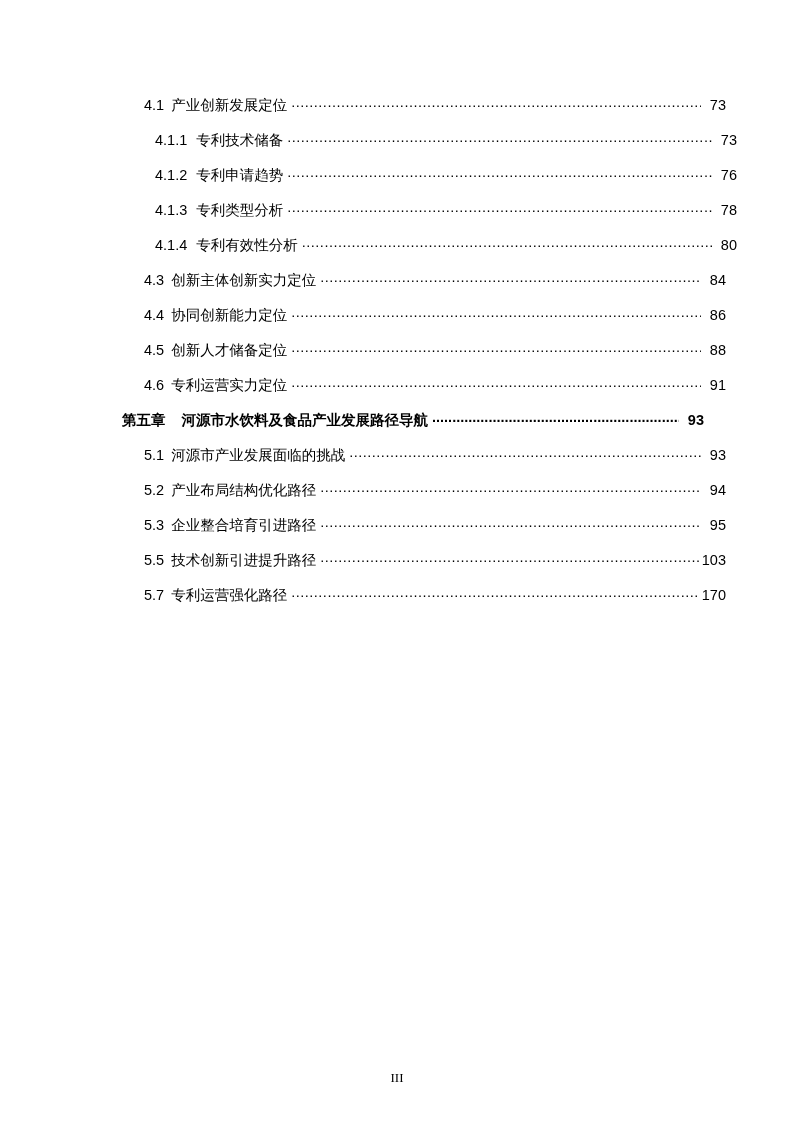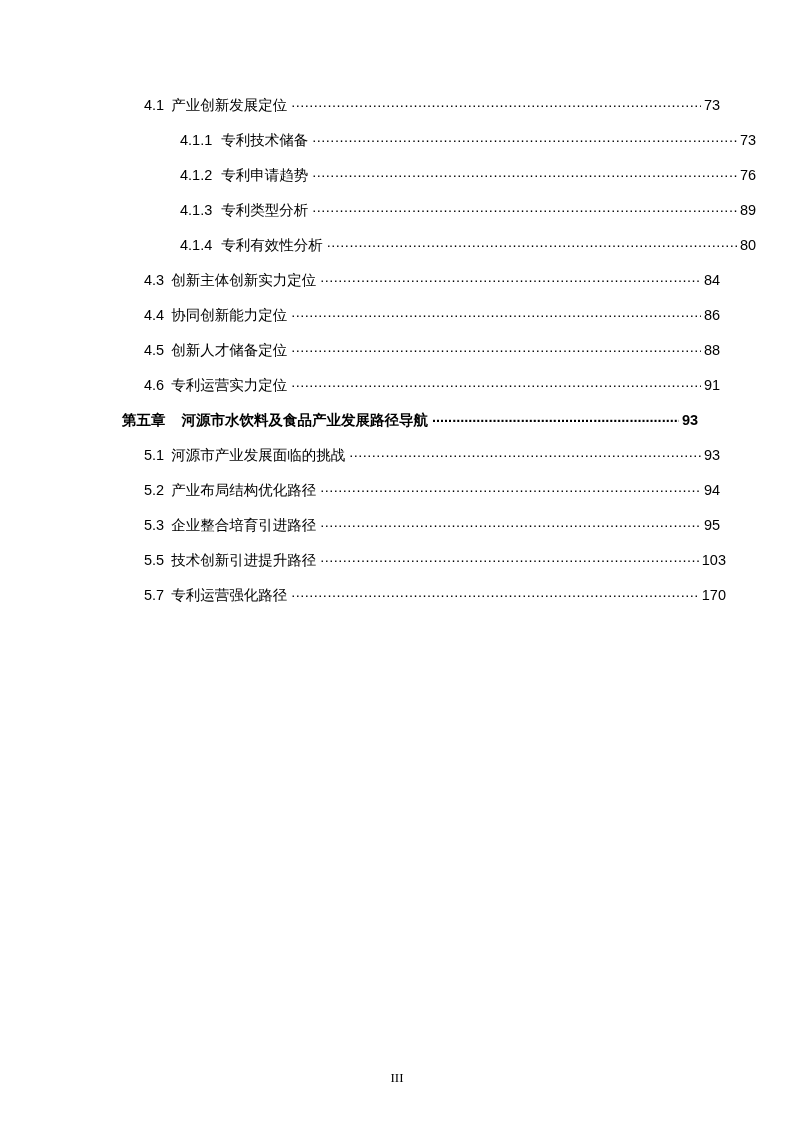--- a/index.html
+++ b/index.html
@@ -60,27 +60,27 @@
     bottom: 1px;
     font-size: 14.5px;
     letter-spacing: 0.5px;
     color: #000;
     white-space: nowrap;
     overflow: hidden;
     display: block;
   }
   .toc-row .page-num {
     flex: 0 0 auto;
-    text-align: left;
+    text-align: right;
     min-width: 22px;
   }
 
   
   .lvl1 { margin-left: 38px; }
-  .lvl2 { margin-left: 74px; }
+  .lvl2 { margin-left: 49px; }
   .lvl0 { margin-left: 16px; }
 
   .chapter {
     font-weight: bold;
   }
   .chapter .num {
     padding-right: 16px;
   }
   .chapter .dots::after {
     letter-spacing: 0px;
@@ -119,21 +119,21 @@
       <div class="toc-row lvl2 sub-space">
         <span class="num">4.1.2</span>
         <span class="title">专利申请趋势</span>
         <span class="dots"></span>
         <span class="page-num">76</span>
       </div>
       <div class="toc-row lvl2 sub-space">
         <span class="num">4.1.3</span>
         <span class="title">专利类型分析</span>
         <span class="dots"></span>
-        <span class="page-num">89</span>
+        <span class="page-num">78</span>
       </div>
       <div class="toc-row lvl2 sub-space">
         <span class="num">4.1.4</span>
         <span class="title">专利有效性分析</span>
         <span class="dots"></span>
         <span class="page-num">80</span>
       </div>
       <div class="toc-row lvl1">
         <span class="num">4.3</span>
         <span class="title">创新主体创新实力定位</span>

